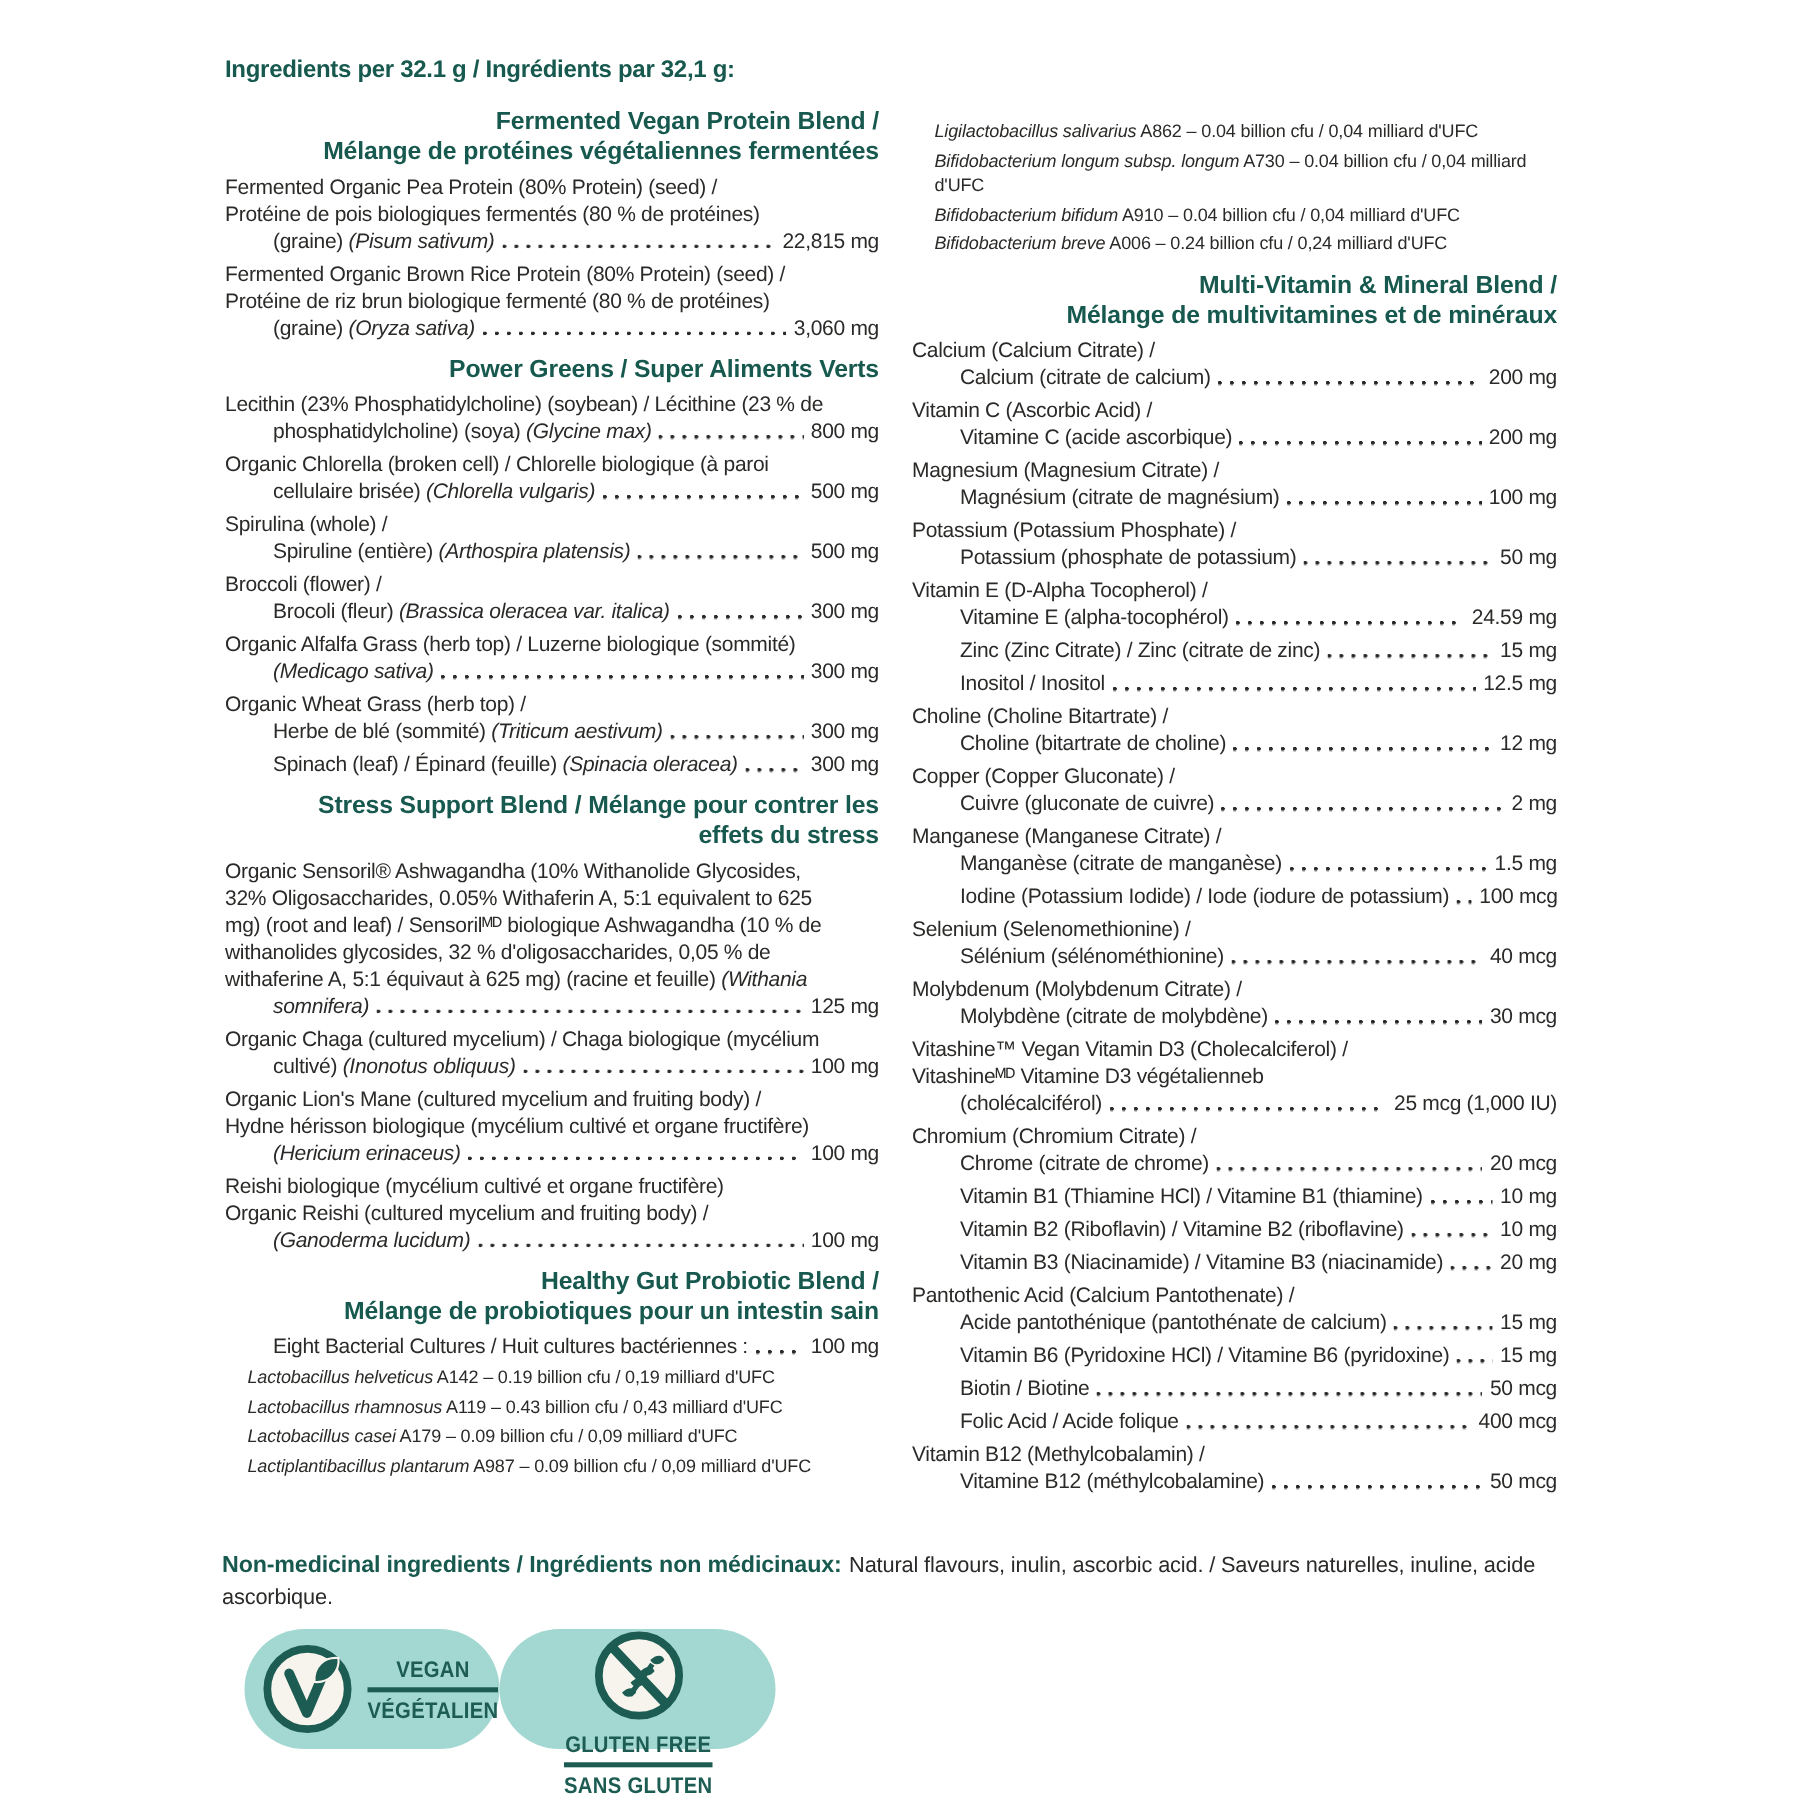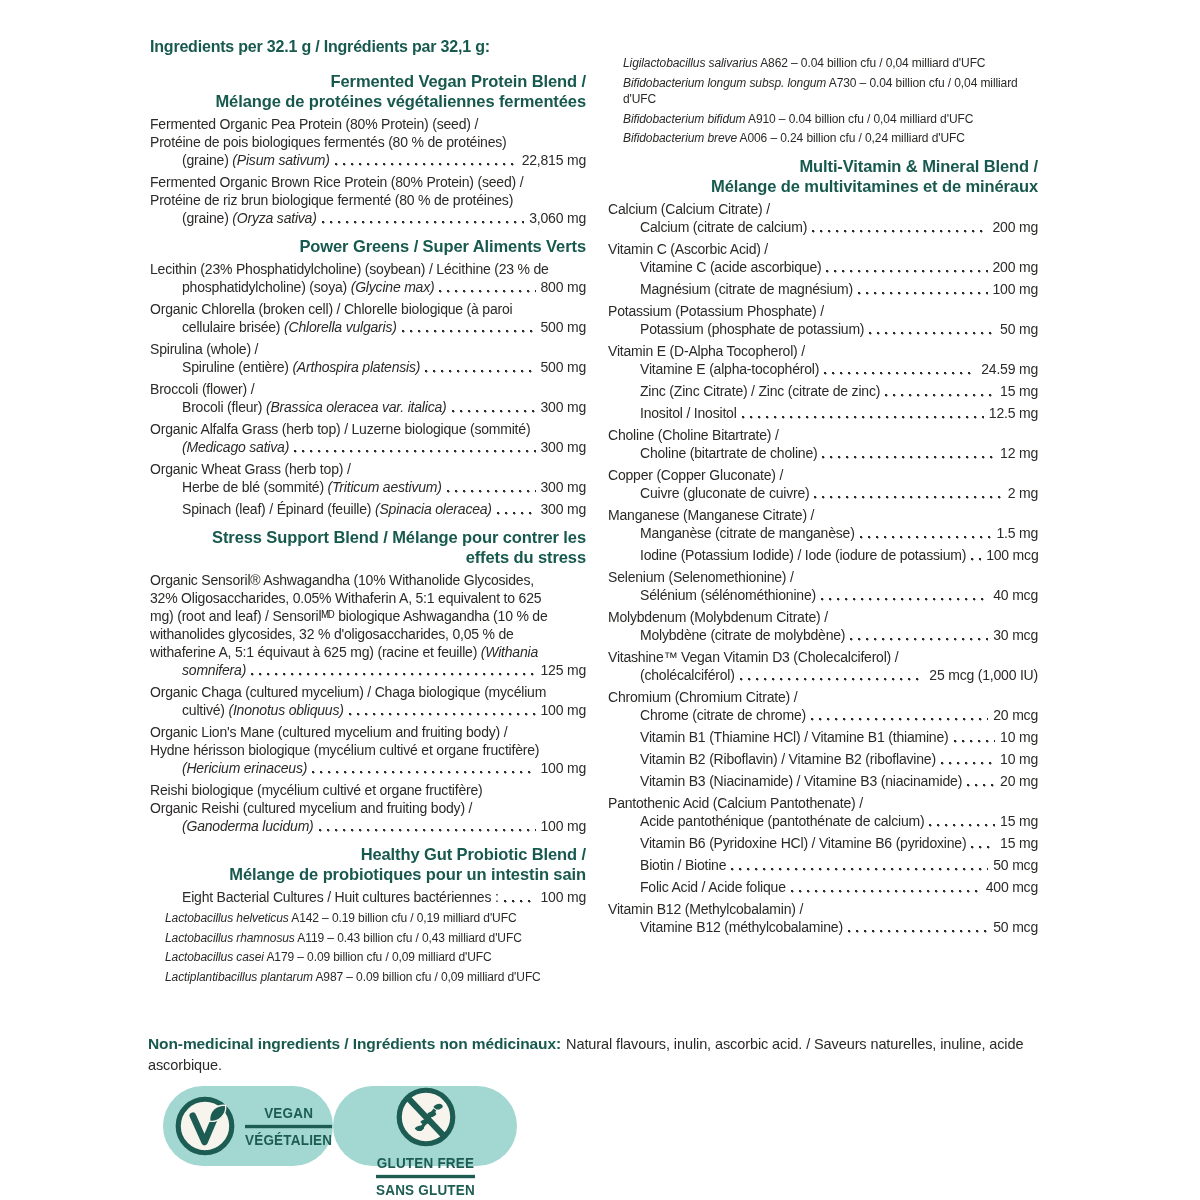--- a/index.html
+++ b/index.html
@@ -8,21 +8,21 @@
     font-family:"Liberation Sans","DejaVu Sans",sans-serif;
     color:#2b2a28;overflow:hidden;
   }
   .page-title{
     position:absolute;left:150px;top:38px;
     font-size:16px;font-weight:bold;color:#17594e;letter-spacing:-0.2px;
     white-space:nowrap;
   }
   .col{position:absolute;}
   #col-left{left:150px;top:62px;width:436px;}
-  #col-right{left:608px;top:52px;width:430px;}
+  #col-right{left:608px;top:76px;width:430px;}
   .section-heading{
     color:#17594e;font-weight:bold;font-size:16.5px;line-height:20px;
     margin:9px 0 4px 0;letter-spacing:-0.1px;white-space:nowrap;text-align:right;
   }
   .item{margin:0 0 4px 0;}
   .line,.lastline{font-size:14px;line-height:18px;letter-spacing:-0.2px;white-space:nowrap;}
   .lastline{display:flex;align-items:flex-end;}
   .ltext{flex:0 0 auto;margin-left:32px;}
   .leader{
     flex:1 1 0;min-width:10px;height:3px;align-self:flex-end;
@@ -218,20 +218,21 @@
     </div>
     <div class="item">
       <div class="line"><span>Vitamin C (Ascorbic Acid) /</span></div>
       <div class="lastline">
         <span class="ltext"><span>Vitamine C (acide ascorbique)</span></span>
         <span class="leader"></span>
         <span class="value">200 mg</span>
       </div>
     </div>
     <div class="item">
+      <div class="line"><span>Magnesium (Magnesium Citrate) /</span></div>
       <div class="lastline">
         <span class="ltext"><span>Magnésium (citrate de magnésium)</span></span>
         <span class="leader"></span>
         <span class="value">100 mg</span>
       </div>
     </div>
     <div class="item">
       <div class="line"><span>Potassium (Potassium Phosphate) /</span></div>
       <div class="lastline">
         <span class="ltext"><span>Potassium (phosphate de potassium)</span></span>
@@ -303,20 +304,21 @@
     <div class="item">
       <div class="line"><span>Molybdenum (Molybdenum Citrate) /</span></div>
       <div class="lastline">
         <span class="ltext"><span>Molybdène (citrate de molybdène)</span></span>
         <span class="leader"></span>
         <span class="value">30 mcg</span>
       </div>
     </div>
     <div class="item">
       <div class="line"><span>Vitashine™ Vegan Vitamin D3 (Cholecalciferol) /</span></div>
+      <div class="line"><span>Vitashineᴹᴰ Vitamine D3 végétalienneb</span></div>
       <div class="lastline">
         <span class="ltext"><span>(cholécalciférol)</span></span>
         <span class="leader"></span>
         <span class="value">25 mcg (1,000 IU)</span>
       </div>
     </div>
     <div class="item">
       <div class="line"><span>Chromium (Chromium Citrate) /</span></div>
       <div class="lastline">
         <span class="ltext"><span>Chrome (citrate de chrome)</span></span>

